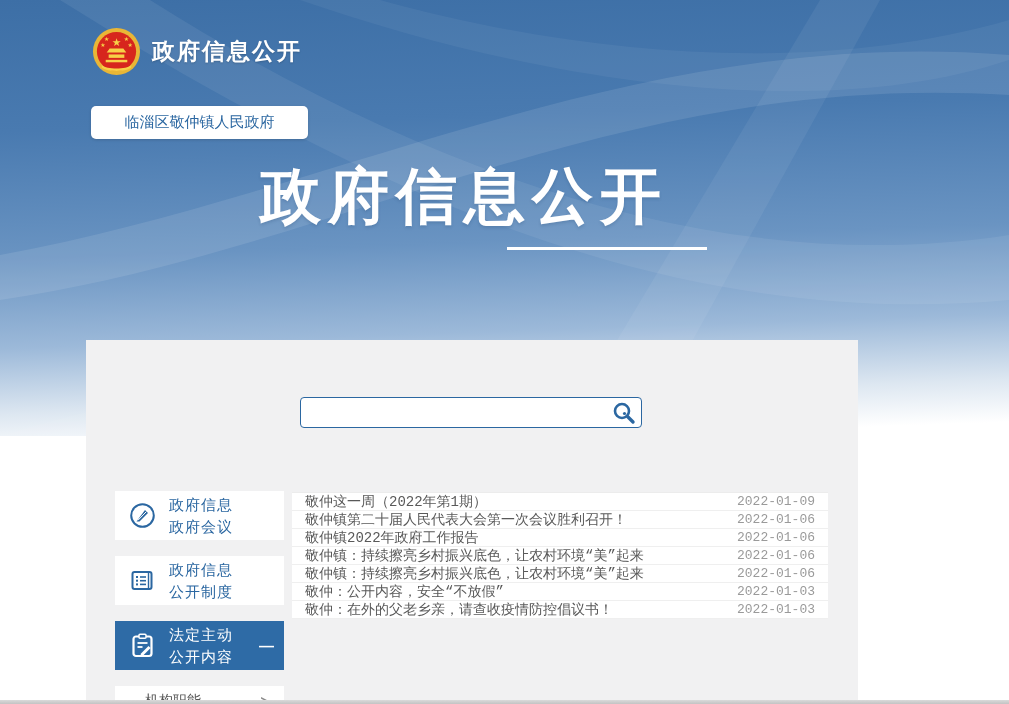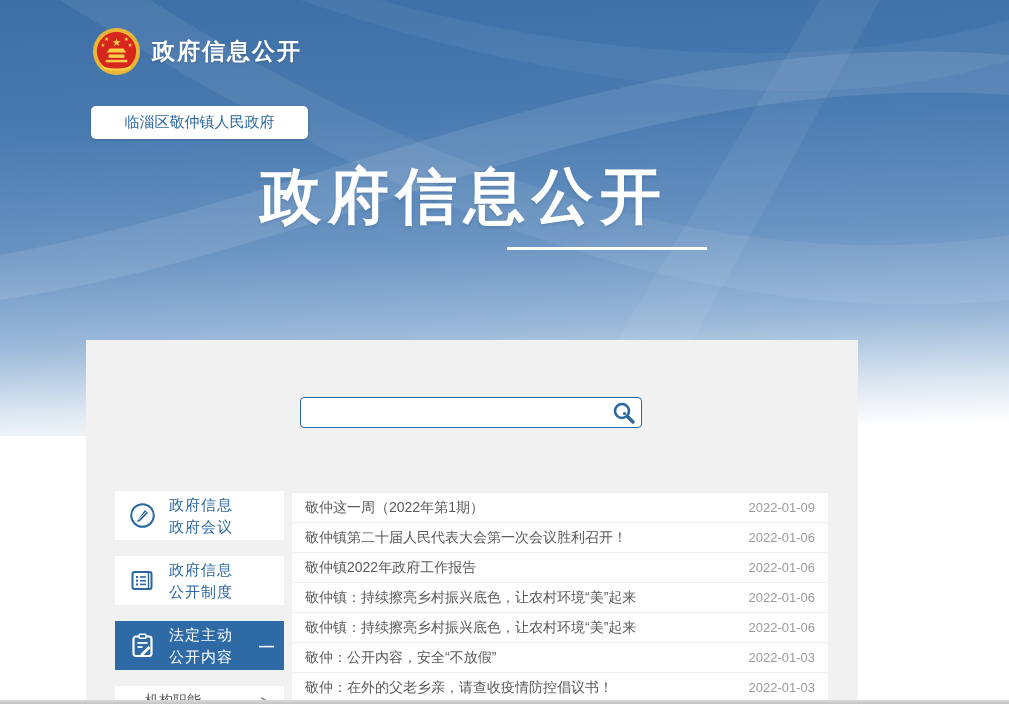--- a/index.html
+++ b/index.html
@@ -47,22 +47,22 @@
   .side-item.active .side-label{color:#ffffff;}
   .collapse-dash{margin-left:auto;margin-right:10px;color:#ffffff;font-weight:700;font-size:15px;line-height:15px;}
   .sub-item{
     background:#ffffff;height:30px;margin-bottom:2px;display:flex;align-items:center;justify-content:space-between;
     padding:0 15px 0 30px;font-size:14px;color:#555;cursor:pointer;
   }
   .sub-chevron{color:#8a8a8a;font-size:14px;transform:scaleY(1.25);font-family:"DejaVu Sans Mono",monospace;}
   
   .news{position:absolute;left:292px;top:492px;width:536px;background:#ffffff;border-top:1px solid #ececec;}
   .news-row{
-    height:30px;box-sizing:border-box;display:flex;align-items:center;
-    padding:8px 13px;border-bottom:1px solid #efefef;cursor:pointer;
+    height:18px;box-sizing:border-box;display:flex;align-items:center;
+    padding:8px 13px;border-bottom:1px solid #efefef;cursor:pointer;font-family:Liberation Mono, monospace;
   }
   .news-title{flex:1;font-size:14px;color:#595959;white-space:nowrap;overflow:hidden;}
   .news-date{font-size:13px;color:#9a9a9a;margin-left:12px;flex:0 0 auto;}
   
   .bottom-bar{position:absolute;left:0;bottom:0;width:1009px;height:4px;background:linear-gradient(180deg,#dadada,#c3c3c3);}
 </style>
 </head>
 <body>
 
 <div class="banner">

